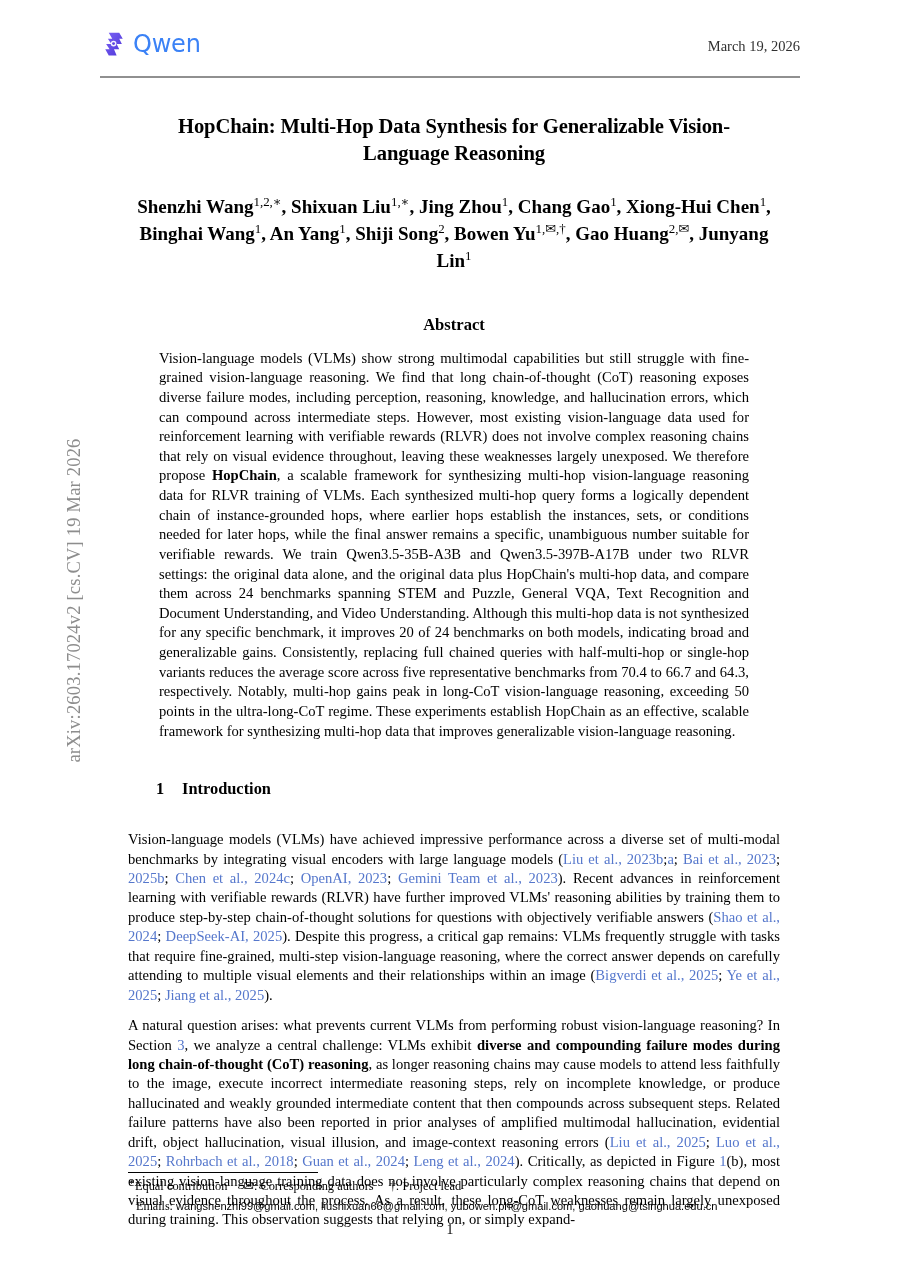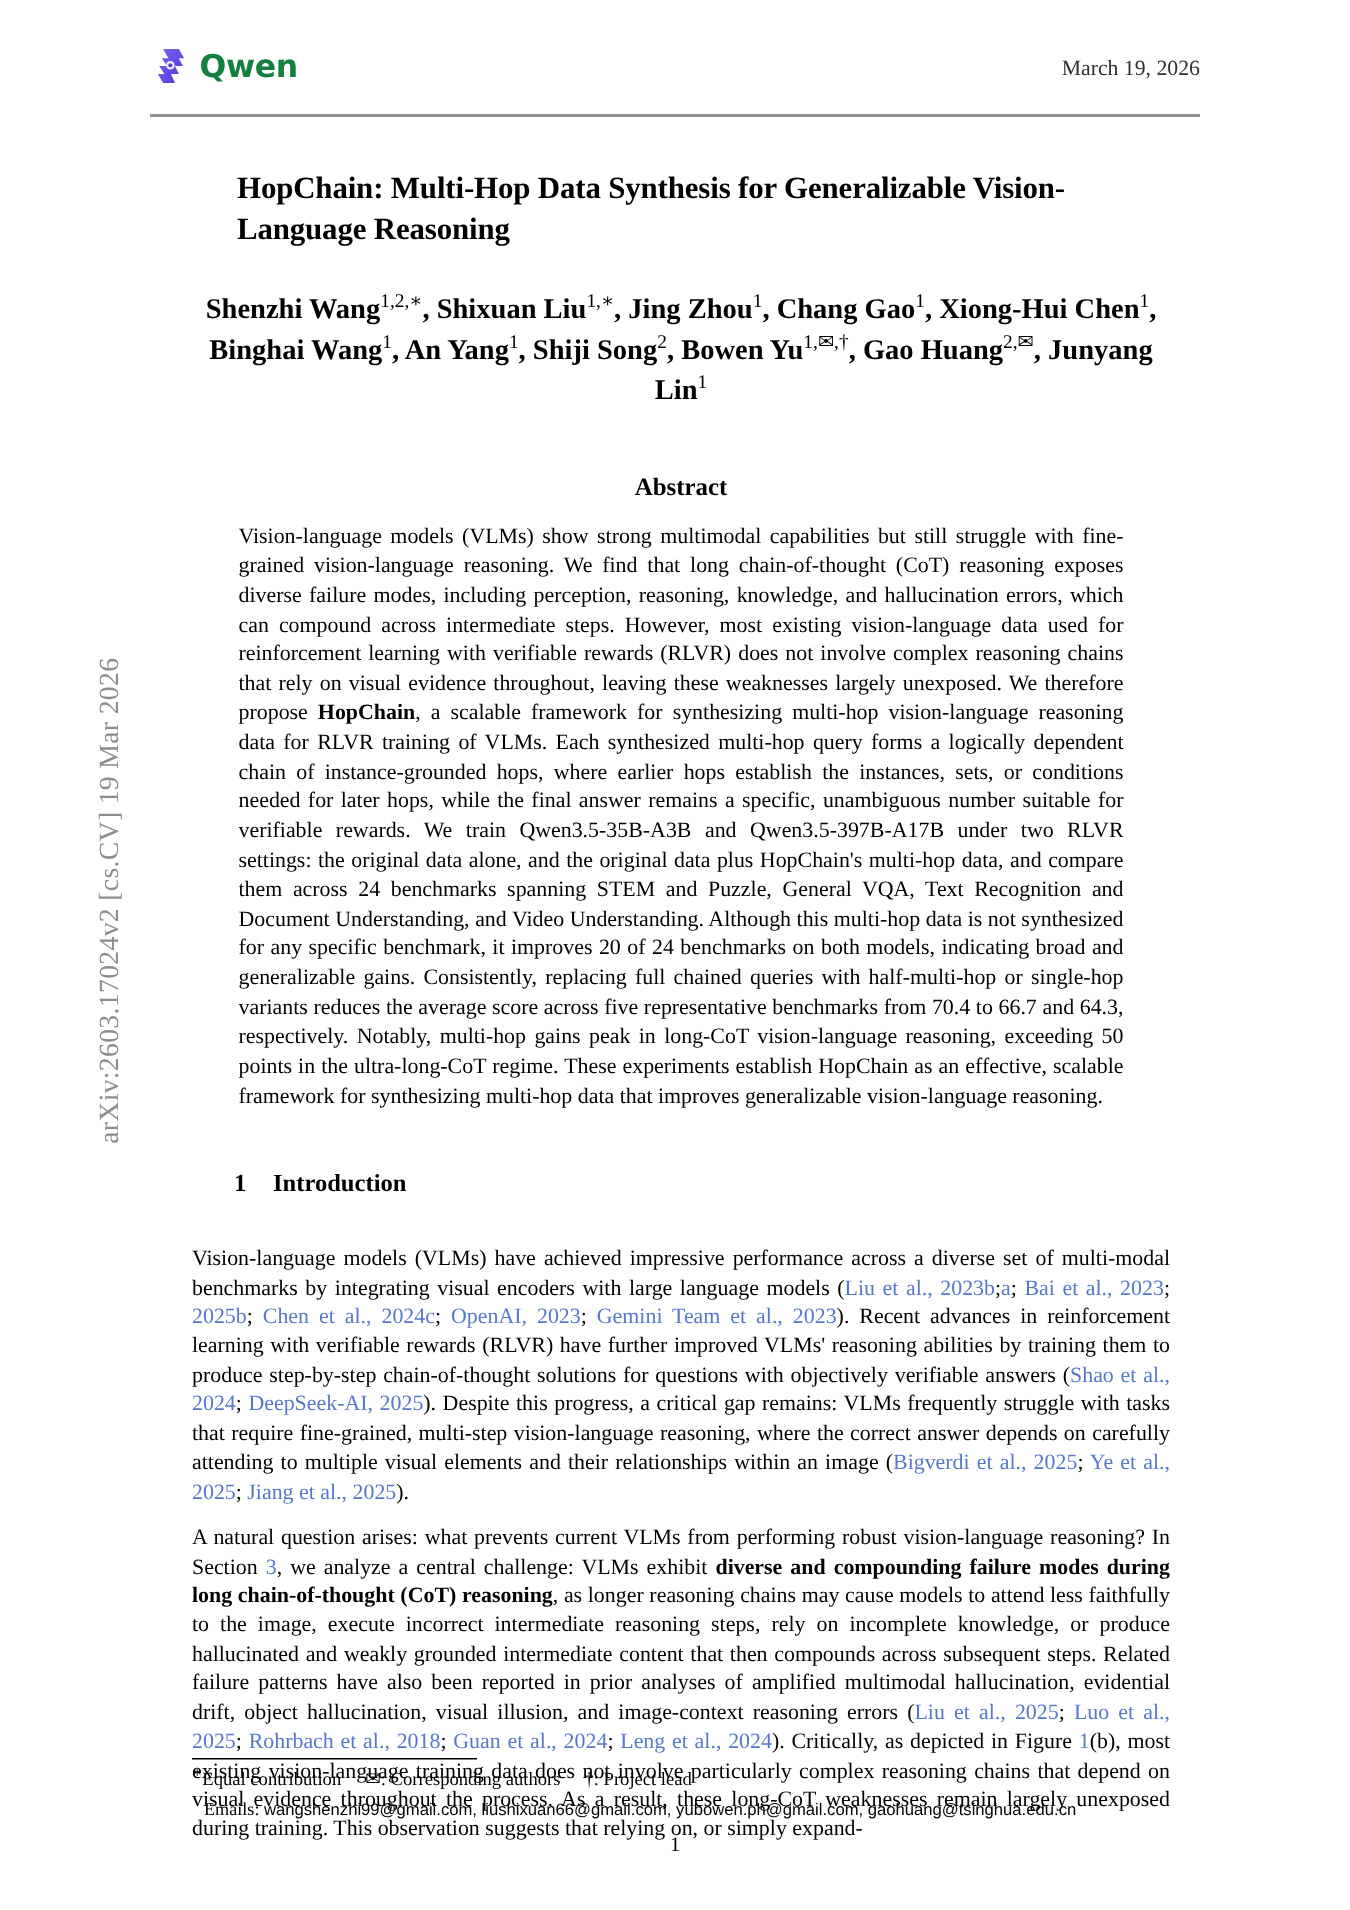--- a/index.html
+++ b/index.html
@@ -51,23 +51,23 @@
     align-items: center;
     gap: 5px;
   }
   .logo-mark {
     width: 28px;
     height: 28px;
     display: block;
   }
   .logo-text {
     font-family: "DejaVu Sans", "Liberation Sans", sans-serif;
-    font-size: 21px;
-    font-weight: 700;
-    color: #15803d;
+    font-size: 24px;
+    font-weight: 400;
+    color: #3b82f6;
     letter-spacing: -0.2px;
   }
   .header-date {
     position: absolute;
     right: 0;
     top: 10px;
     font-size: 14.5px;
     color: #303030;
   }
   .header-rule {
@@ -84,20 +84,21 @@
     position: absolute;
     left: 128px;
     top: 105px;
     width: 652px;
   }
 
   .title {
     font-size: 20.6px;
     font-weight: bold;
     line-height: 1.33;
+    text-align: center;
     margin: 0 0 0 0;
     padding: 8px 30px 0 30px;
     letter-spacing: -0.1px;
   }
 
   .authors {
     margin-top: 26px;
     text-align: center;
     font-size: 19px;
     font-weight: bold;

